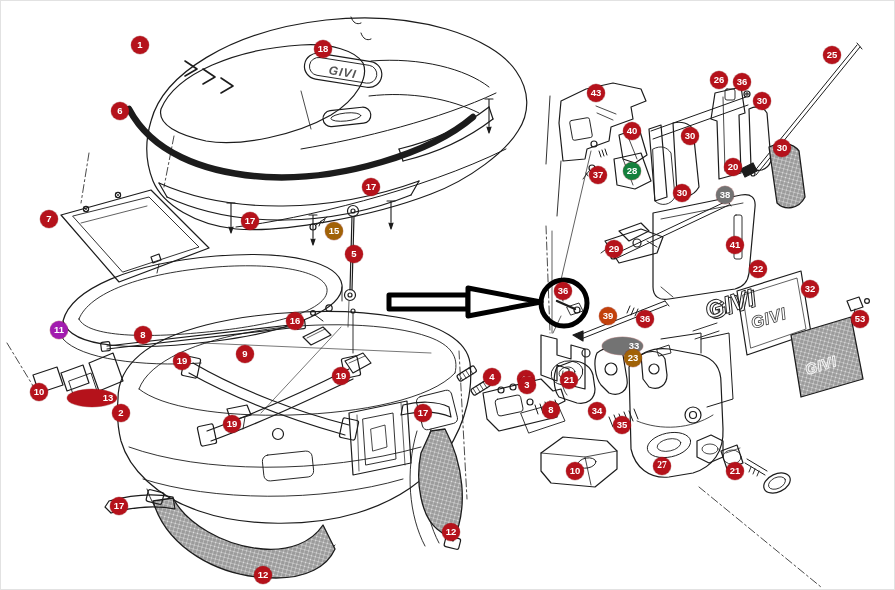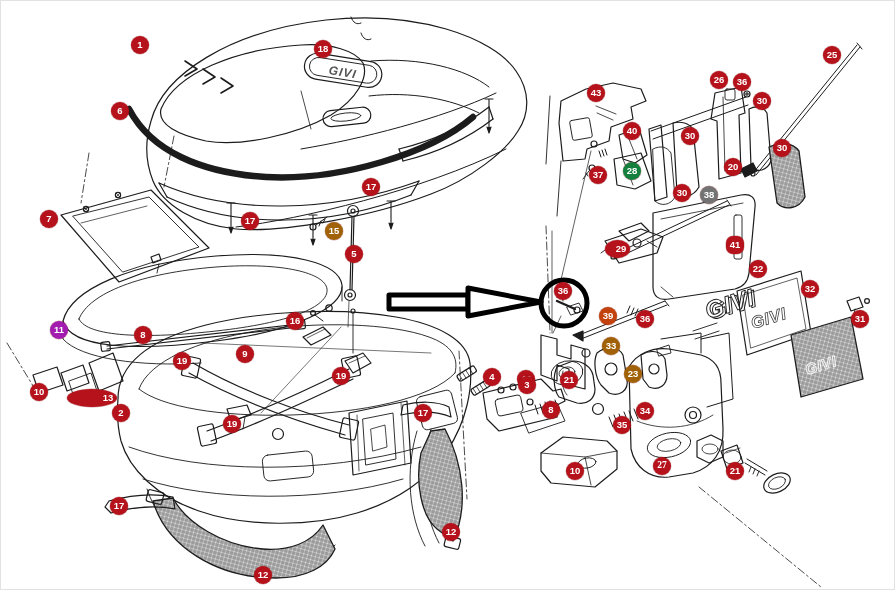--- a/index.html
+++ b/index.html
@@ -380,35 +380,35 @@
       <div class="callout" style="left: 732px; top: 72px; background: rgb(181, 18, 27); color: rgb(255, 255, 255);">36</div>
       <div class="callout" style="left: 822px; top: 45px; background: rgb(181, 18, 27); color: rgb(255, 255, 255);">25</div>
       <div class="callout" style="left: 752px; top: 91px; background: rgb(181, 18, 27); color: rgb(255, 255, 255);">30</div>
       <div class="callout" style="left: 622px; top: 121px; background: rgb(181, 18, 27); color: rgb(255, 255, 255);">40</div>
       <div class="callout" style="left: 680px; top: 126px; background: rgb(181, 18, 27); color: rgb(255, 255, 255);">30</div>
       <div class="callout" style="left: 772px; top: 138px; background: rgb(181, 18, 27); color: rgb(255, 255, 255);">30</div>
       <div class="callout" style="left: 723px; top: 157px; background: rgb(181, 18, 27); color: rgb(255, 255, 255);">20</div>
       <div class="callout" style="left: 622px; top: 161px; background: #15803d; color: rgb(255, 255, 255);">28</div>
       <div class="callout" style="left: 588px; top: 165px; background: rgb(181, 18, 27); color: rgb(255, 255, 255);">37</div>
       <div class="callout" style="left: 672px; top: 183px; background: rgb(181, 18, 27); color: rgb(255, 255, 255);">30</div>
-      <div class="callout" style="left: 699px; top: 185px; background: #737373; color: rgb(255, 255, 255);">38</div>
-      <div class="callout" style="left: 604px; top: 239px; background: rgb(181, 18, 27); color: rgb(255, 255, 255); padding-left: 7px;">29</div>
-      <div class="callout" style="left: 725px; top: 235px; background: rgb(181, 18, 27); color: rgb(255, 255, 255); border-radius: 7px;">41</div>
+      <div class="callout" style="left: 715px; top: 185px; background: #737373; color: rgb(255, 255, 255);">38</div>
+      <div class="callout" style="left: 604px; top: 239px; background: rgb(181, 18, 27); color: rgb(255, 255, 255);">29</div>
+      <div class="callout" style="left: 725px; top: 235px; background: rgb(181, 18, 27); color: rgb(255, 255, 255);">41</div>
       <div class="callout" style="left: 748px; top: 259px; background: rgb(181, 18, 27); color: rgb(255, 255, 255); text-align: right;">22</div>
       <div class="callout" style="left: 800px; top: 279px; background: rgb(181, 18, 27); color: rgb(255, 255, 255);">32</div>
       <div class="callout" style="left: 553px; top: 281px; background: rgb(181, 18, 27); color: rgb(255, 255, 255);">36</div>
       <div class="callout" style="left: 598px; top: 306px; background: #c2410c; color: rgb(255, 255, 255);">39</div>
       <div class="callout" style="left: 635px; top: 309px; background: rgb(181, 18, 27); color: rgb(255, 255, 255);">36</div>
-      <div class="callout" style="left: 850px; top: 309px; background: rgb(181, 18, 27); color: rgb(255, 255, 255);">31</div>
+      <div class="callout" style="left: 850px; top: 309px; background: rgb(181, 18, 27); color: rgb(255, 255, 255);">53</div>
       <div class="callout" style="left: 516px; top: 337px; background: rgb(181, 18, 27); color: rgb(255, 255, 255); margin-top: 32px;">42</div>
-      <div class="callout" style="left: 601px; top: 336px; background: #a16207; color: rgb(255, 255, 255);">33</div>
-      <div class="callout" style="left: 623px; top: 348px; background: #a16207; color: rgb(255, 255, 255); margin-top: 16px;">23</div>
+      <div class="callout" style="left: 601px; top: 336px; background: #737373; color: rgb(255, 255, 255); padding-left: 23px;">33</div>
+      <div class="callout" style="left: 623px; top: 348px; background: #a16207; color: rgb(255, 255, 255);">23</div>
       <div class="callout" style="left: 559px; top: 370px; background: rgb(181, 18, 27); color: rgb(255, 255, 255);">21</div>
       <div class="callout" style="left: 482px; top: 367px; background: rgb(181, 18, 27); color: rgb(255, 255, 255);">4</div>
       <div class="callout" style="left: 517px; top: 375px; background: rgb(181, 18, 27); color: rgb(255, 255, 255);">3</div>
       <div class="callout" style="left: 541px; top: 400px; background: rgb(181, 18, 27); color: rgb(255, 255, 255);">8</div>
-      <div class="callout" style="left: 587px; top: 401px; background: rgb(181, 18, 27); color: rgb(255, 255, 255); margin-left: 48px;">34</div>
+      <div class="callout" style="left: 587px; top: 401px; background: rgb(181, 18, 27); color: rgb(255, 255, 255);">34</div>
       <div class="callout" style="left: 612px; top: 415px; background: rgb(181, 18, 27); color: rgb(255, 255, 255);">35</div>
       <div class="callout" style="left: 565px; top: 461px; background: rgb(181, 18, 27); color: rgb(255, 255, 255);">10</div>
       <div class="callout" style="left: 652px; top: 456px; background: rgb(181, 18, 27); color: rgb(255, 255, 255); font-family: Liberation Serif, serif;">27</div>
       <div class="callout" style="left: 725px; top: 461px; background: rgb(181, 18, 27); color: rgb(255, 255, 255);">21</div>
     </div>
 </div>
 
 </body></html>

